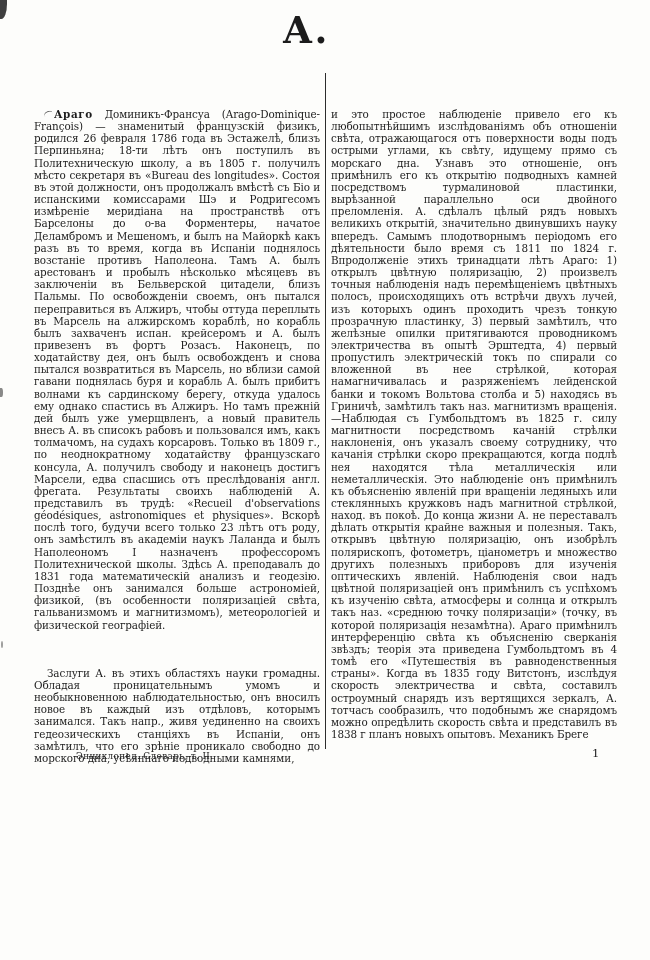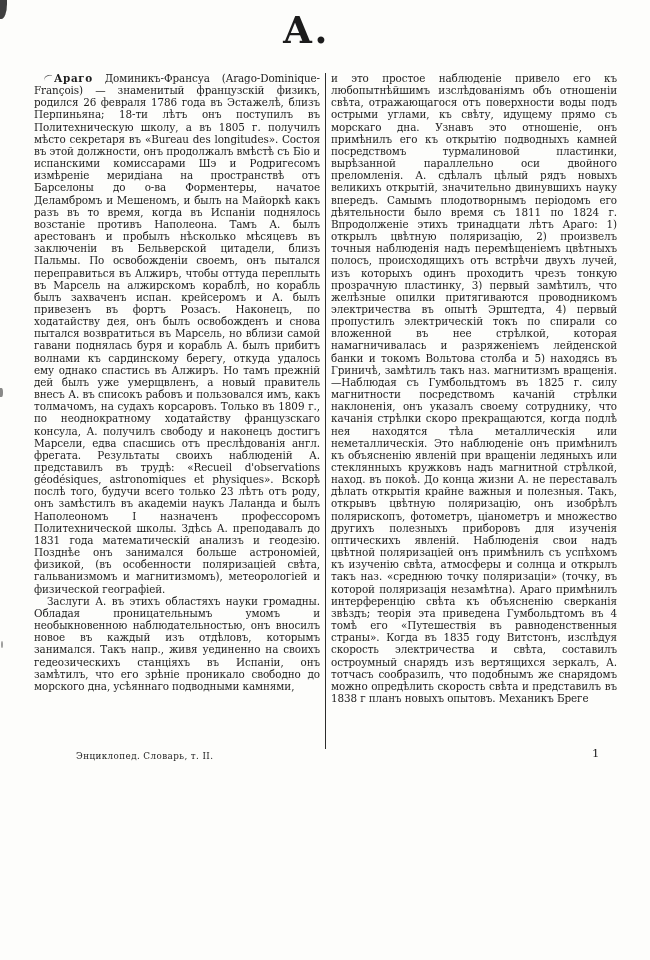--- a/index.html
+++ b/index.html
@@ -39,21 +39,21 @@
     text-align: justify;
   }
   .col { width: 286px; }
   .col-gap-divider {
     width: 1px;
     background: #2c2c2c;
     height: 676px;
     margin: 1px 5px 0 5px;
     flex: none;
   }
-  .para { text-align: justify; }
+  .para { text-align: justify; margin-top: 36px; }
   .para.first { text-indent: 10px; }
   .para.indented { text-indent: 13px; }
   .para.continuation { text-indent: 0; }
   .headword { font-weight: bold; letter-spacing: 0.6px; }
   .pen-mark {
     display: inline-block;
     width: 9px;
     height: 5px;
     border-top: 1.5px solid #3d3d3d;
     border-radius: 70% 40% 0 0 / 100% 70% 0 0;

